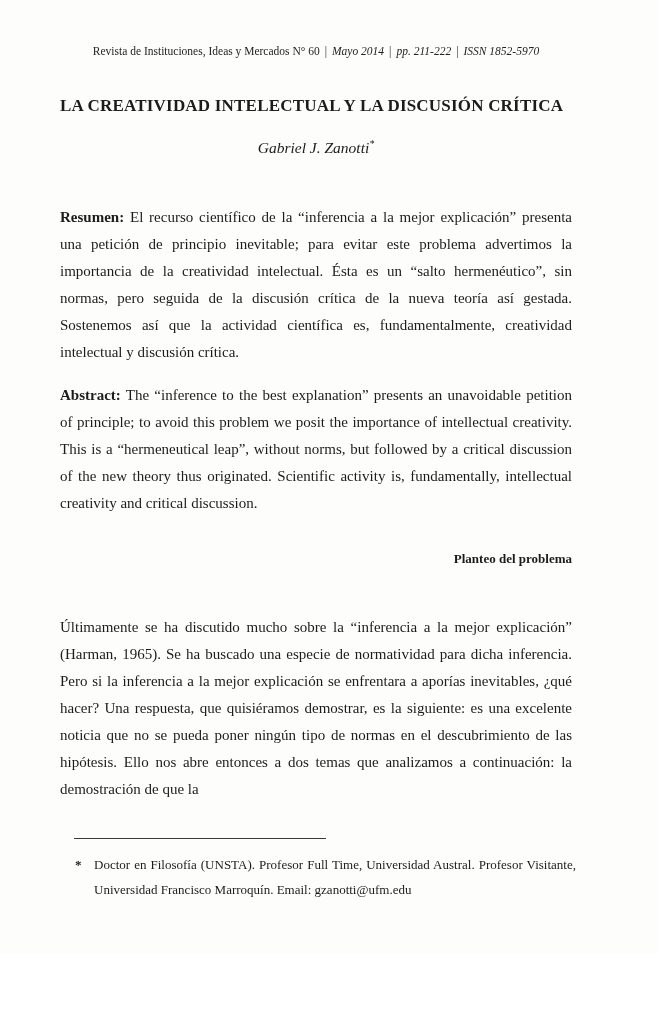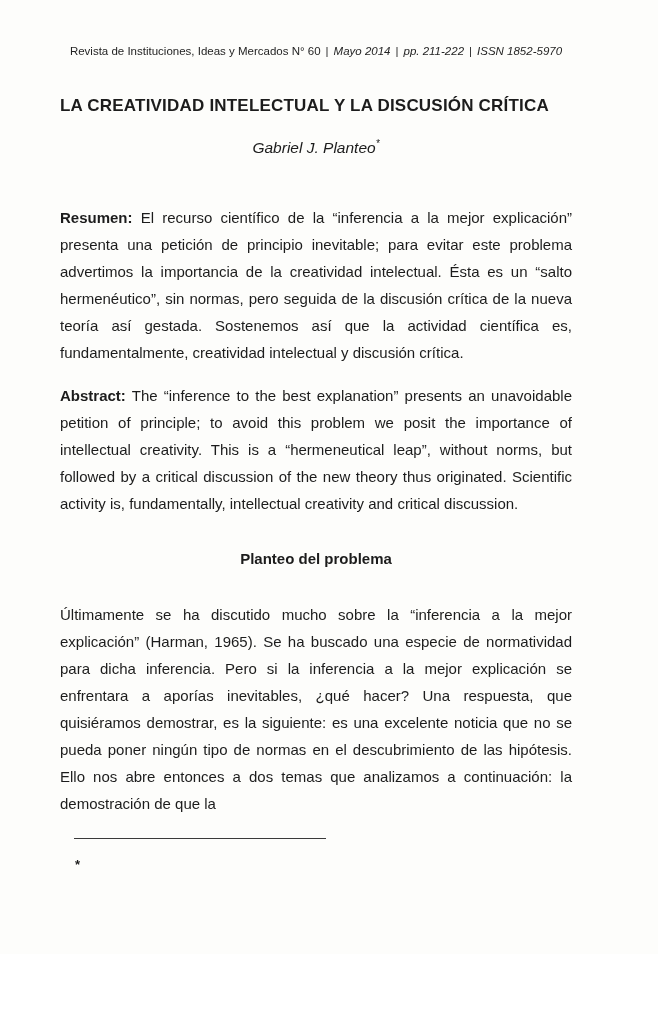--- a/index.html
+++ b/index.html
@@ -7,21 +7,21 @@
     padding: 0;
     background: #ffffff;
   }
   .page {
     position: relative;
     width: 658px;
     height: 954px;
     margin: 0 auto;
     background: #fdfdfb;
     color: #1c1c1c;
-    font-family: Liberation Sans, sans-serif;
+    font-family: Liberation Serif, serif;
     box-sizing: border-box;
     padding: 44px 86px 0 60px;
     overflow: hidden;
   }
   .journal-header {
     font-size: 11.5px;
     line-height: 14px;
     text-align: center;
     white-space: nowrap;
     color: #242424;
@@ -56,31 +56,31 @@
     line-height: 0;
   }
   p.para {
     margin: 0;
     font-size: 15px;
     line-height: 27px;
     text-align: justify;
   }
   p.resumen { margin-top: 46px; }
   p.abstract { margin-top: 16px; }
-  p.body-para { margin-top: 32px; }
+  p.body-para { margin-top: 45px; }
   p.para .para-label {
     font-weight: bold;
     margin-top: 20px;
   }
   h2.section-heading {
     margin: 32px 0 0 0;
-    font-size: 15px;
+    font-size: 13px;
     font-weight: bold;
     line-height: 20px;
-    text-align: center;
+    text-align: right;
   }
   .footnote-block {
     position: absolute;
     left: 74px;
     top: 838px;
     width: 502px;
   }
   .footnote-rule {
     width: 252px;
     height: 0;
@@ -107,30 +107,30 @@
 <div class="page">
 
   <div class="journal-header">
     <span>Revista de Instituciones, Ideas y Mercados N° 60</span><span class="sep">|</span><span class="it">Mayo 2014</span><span class="sep">|</span><span class="it">pp. 211-222</span><span class="sep">|</span><span class="it">ISSN 1852-5970</span>
   </div>
 
   <h1 class="title">
     <span class="title-line">LA CREATIVIDAD INTELECTUAL Y LA DISCUSIÓN CRÍTICA</span>
   </h1>
 
-  <div class="author-line"><span>Gabriel J. Planteo</span><sup>*</sup></div>
+  <div class="author-line"><span>Gabriel J. Zanotti</span><sup>*</sup></div>
 
   <p class="para resumen"><span class="para-label">Resumen:</span><span> El recurso científico de la “inferencia a la mejor explicación” presenta una petición de principio inevitable; para evitar este problema advertimos la importancia de la creatividad intelectual. Ésta es un “salto hermenéutico”, sin normas, pero seguida de la discusión crítica de la nueva teoría así gestada. Sostenemos así que la actividad científica es, fundamentalmente, creatividad intelectual y discusión crítica.</span></p>
 
   <p class="para abstract"><span class="para-label">Abstract:</span><span> The “inference to the best explanation” presents an unavoidable petition of principle; to avoid this problem we posit the importance of intellectual creativity. This is a “hermeneutical leap”, without norms, but followed by a critical discussion of the new theory thus originated. Scientific activity is, fundamentally, intellectual creativity and critical discussion.</span></p>
 
   <h2 class="section-heading">Planteo del problema</h2>
 
   <p class="para body-para">Últimamente se ha discutido mucho sobre la “inferencia a la mejor explicación” (Harman, 1965). Se ha buscado una especie de normatividad para dicha inferencia. Pero si la inferencia a la mejor explicación se enfrentara a aporías inevitables, ¿qué hacer? Una respuesta, que quisiéramos demostrar, es la siguiente: es una excelente noticia que no se pueda poner ningún tipo de normas en el descubrimiento de las hipótesis. Ello nos abre entonces a dos temas que analizamos a continuación: la demostración de que la</p>
 
   <div class="footnote-block">
     <div class="footnote-rule"></div>
     <div class="footnote">
-      <span class="fn-marker">*</span>
+      <span class="fn-marker">*</span><span class="fn-text">Doctor en Filosofía (UNSTA). Profesor Full Time, Universidad Austral. Profesor Visitante, Universidad Francisco Marroquín. Email: gzanotti@ufm.edu</span>
     </div>
   </div>
 
 </div>
 
 </body></html>

